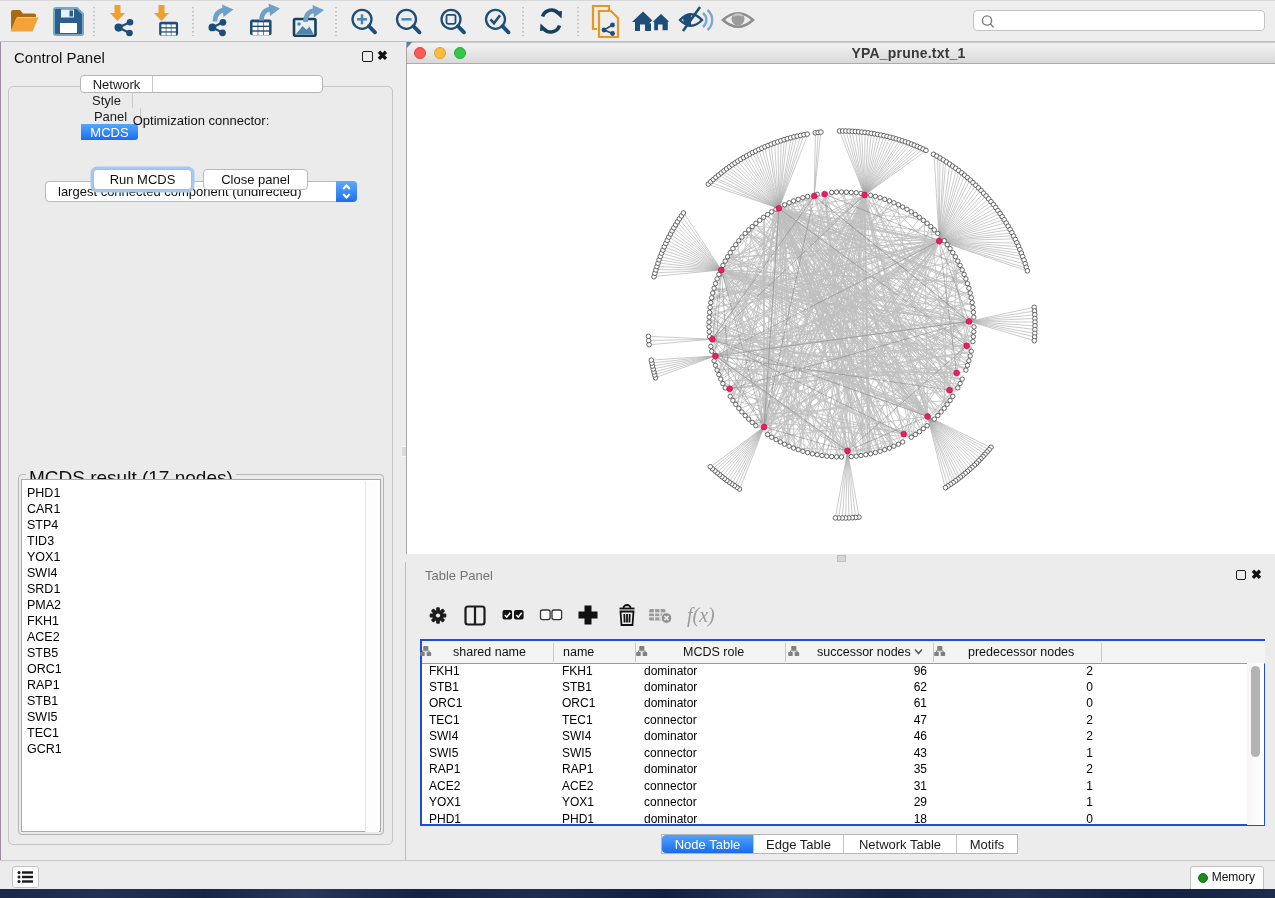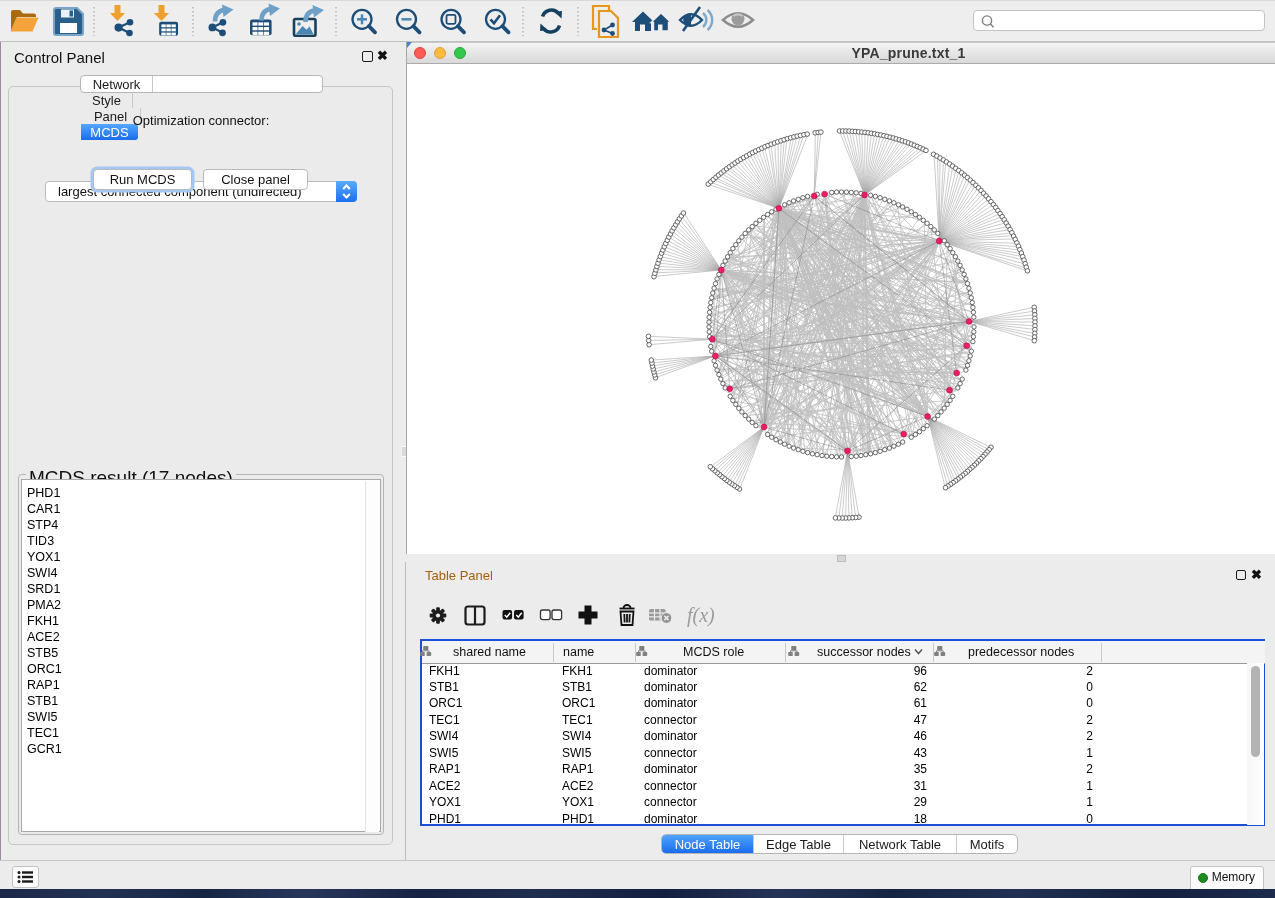--- a/index.html
+++ b/index.html
@@ -30,37 +30,37 @@
 #fs-scroll { right:1px; top:1px; width:14px; height:351px; background:#fdfdfd; border-left:1px solid #e3e3e3; }
 
 #netwin { left:406px; top:42px; width:869px; height:520px; background:#ffffff; border-left:1px solid #a5a5a5; }
 #net-titlebar { left:0; top:0; width:869px; height:22px; background:linear-gradient(#f3f3f3,#d9d9d9); border-bottom:1px solid #ababab; border-top:1px solid #c9c9c9; }
 #net-title { width:100%; text-align:center; font-size:14px; font-weight:bold; color:#3a3a3a; line-height:21px; letter-spacing:0.2px; }
 .tl { top:47px; width:12px; height:12px; border-radius:50%; position:absolute; }
 #net-canvas { left:0px; top:22px; width:869px; height:490px; background:#ffffff; }
 #net-bottom { left:406px; top:554px; width:869px; height:8px; background:#ececec; }
 #net-grip { left:837px; top:555px; width:9px; height:7px; background:#d6d6d6; border:1px solid #bdbdbd; }
 
-#tp-title { left:425px; top:568px; font-size:13px; color:#a16207; }
+#tp-title { left:425px; top:568px; font-size:13px; color:#737373; }
 #tp-float { left:1236px; top:570px; width:10px; height:10px; border:1.5px solid #1a1a1a; border-radius:2px; }
 #tp-close { left:1251px; top:567px; font-size:13px; font-weight:bold; color:#111; }
 #table { left:420px; top:639px; width:845px; height:187px; background:#ffffff; border:2px solid #1d4ed8; }
 #thead { left:0; top:0; width:843px; height:23px; background:#f4f4f4; border-bottom:1px solid #9a9a9a; font-size:12.5px; color:#111; }
 .hsep { position:absolute; top:2px; width:1px; height:19px; background:#c9c9c9; }
 .hlab { position:absolute; top:4px; font-size:12.5px; color:#111; }
 .row { position:absolute; left:0; width:820px; height:16.3px; font-size:12px; color:#000; }
 .c1 { position:absolute; left:7px; }
 .c2 { position:absolute; left:140px; }
 .c3 { position:absolute; left:222px;text-align:right; }
 .c4 { position:absolute; left:380px; width:125px; text-align:right; }
 .c5 { position:absolute; left:550px; width:121px; text-align:right; }
 #tscroll { left:1247px; top:663px; width:17px; height:162px; background:linear-gradient(90deg,#f6f6f6,#ffffff); }
 #tthumb { left:1251px; top:666px; width:9px; height:91px; background:#b3b3b3; border-radius:4.5px; }
 
-#btabs { left:661px; top:834px; width:357px; height:20px; background:#ffffff; border:1px solid #b5b5b5; border-radius:5px; display:flex; font-size:13px; color:#1a1a1a; }
+#btabs { left:661px; top:834px; width:357px; height:20px; background:#ffffff; border:1px solid #b5b5b5; border-radius:0; display:flex; font-size:13px; color:#1a1a1a; }
 #btabs .seg { flex:none; display:flex; align-items:center; justify-content:center; border-right:1px solid #c9c9c9; height:100%; }
 #btabs .seg:last-child { border-right:none; }
 #btabs .sel { background:linear-gradient(#50a3fc,#1a6ced); color:#ffffff; border-radius:4px 0 0 4px; }
 
 #statusbar { left:0; top:860px; width:1275px; height:29px; background:#ececec; border-top:1px solid #c6c6c6; }
 #lstbtn { left:12px; top:866px; width:27px; height:22px; background:#fcfcfc; border:1px solid #c2c2c2; border-radius:3px; }
 #membtn { left:1190px; top:866px; width:74px; height:30px; background:#fcfcfc; border:1px solid #c2c2c2; border-radius:3px; font-size:12px; color:#111; line-height:20px; text-align:right; padding-right:8px; }
 #memdot { left:7px; top:5.5px; width:10px; height:10px; border-radius:50%; background:#1d8c1d; border:1px solid #15701c; }
 #wallpaper { left:0; top:889px; width:1275px; height:9px; background:linear-gradient(90deg,#1b2849 0%,#233154 8%,#172545 16%,#28365b 24%,#152243 33%,#1f2d50 42%,#121f40 52%,#253357 61%,#162444 70%,#213053 80%,#13203f 90%,#1d2b4c 100%); }
 </style>

